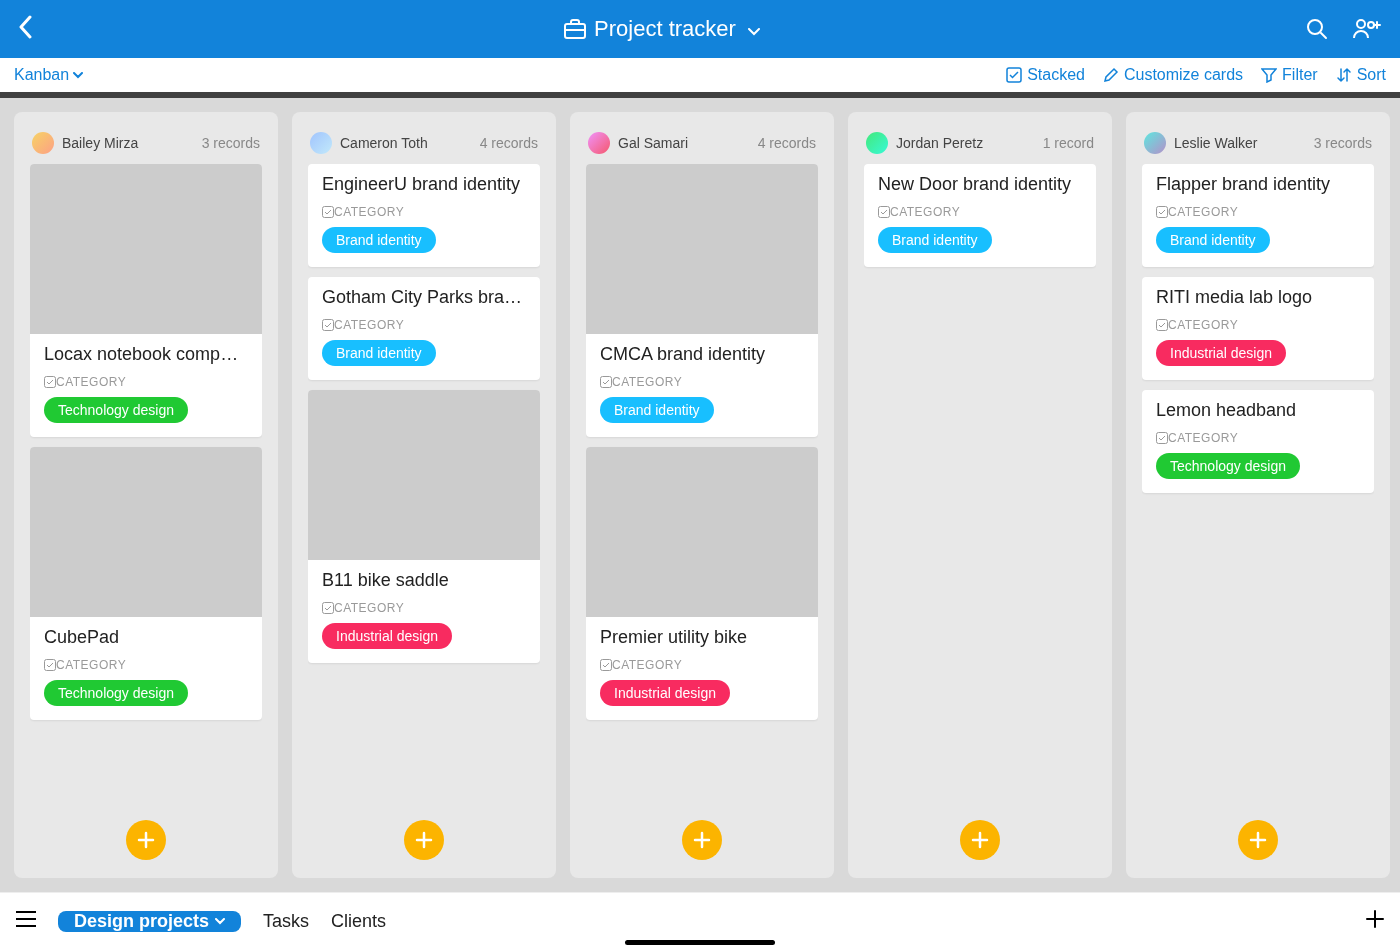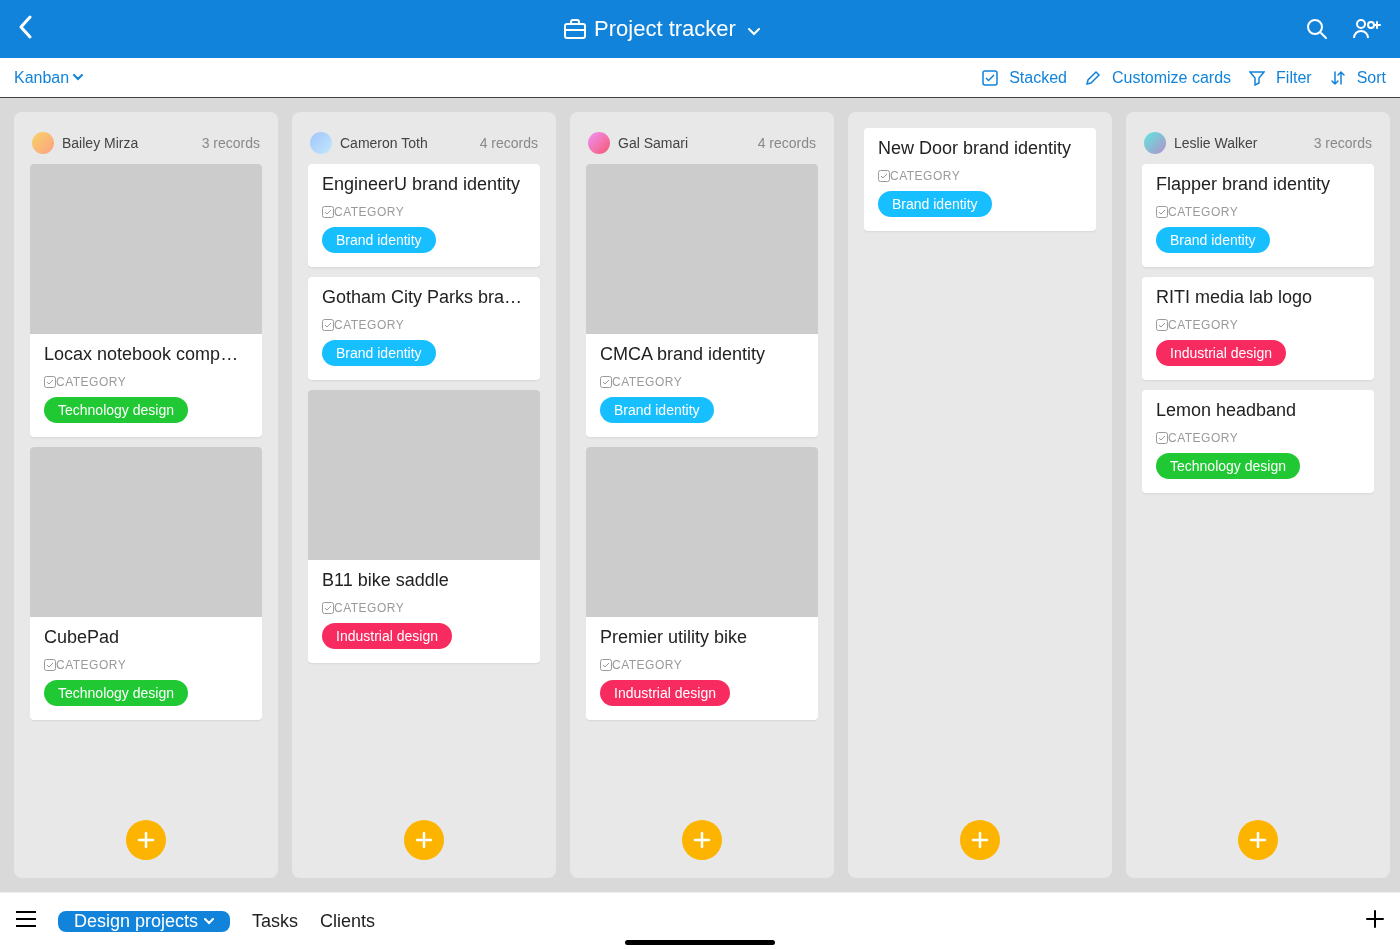--- a/index.html
+++ b/index.html
@@ -22,25 +22,25 @@
 
   
   .toolbar {
     height: 40px;
     background: #fff;
     display: flex;
     align-items: center;
     padding: 0 14px;
     font-size: 16px;
     color: #1283da;
-    border-bottom: 1px solid #404040;
+    border-bottom: 6px solid #404040;
   }
   .toolbar .view-name { font-weight: 500; display:flex; align-items:center; gap:4px; cursor:pointer;}
   .toolbar .spacer { flex:1;}
-  .toolbar .tool-btn { display:flex; align-items:center; gap:11px; margin-left: 18px; cursor:pointer;}
+  .toolbar .tool-btn { display:flex; align-items:center; gap:5px; margin-left: 18px; cursor:pointer;}
 
   
   .board {
     background: #d9d9d9;
     height: calc(100% - 58px - 40px - 58px);
     overflow-x: auto;
     overflow-y: hidden;
     display: flex;
     gap: 14px;
     padding: 14px;
@@ -106,21 +106,21 @@
     position:relative;
   }
   .bottombar .hamburger { cursor:pointer; }
   .bottombar .pill {
     background:#1283da;
     color:#fff;
     padding: 0 16px;
     border-radius: 8px;
     display:flex; align-items:center; gap:6px;
     cursor:pointer;
-    font-weight:400;
+    font-weight:700;
   }
   .bottombar .tab { cursor:pointer; }
   .bottombar .plus-right { margin-left:auto; cursor:pointer;}
   .home-indicator {
     position:absolute;
     bottom:5px; left:50%; transform:translateX(-50%);
     width: 150px; height:5px; background:#000; border-radius:3px;
   }
 
   
@@ -317,20 +317,25 @@
                 </div><span class="tag" style="background:#f82b60">Industrial design</span></div>
         </div>
       </div>
       <div class="addcard">
         <svg width="18" height="18" viewBox="0 0 18 18">
           <path d="M9 2v14M2 9h14" stroke="#fff" stroke-width="2.5" stroke-linecap="round"></path>
         </svg>
       </div>
     </div>
     <div class="column">
+      <div class="col-header">
+    <span class="avatar av4"></span>
+    <span class="name">Jordan Peretz</span>
+    <span class="count">1 record</span>
+      </div>
       <div class="cards">
         <div class="card">
           <div class="body"><div class="title">New Door brand identity</div><div class="cat-label">
                   <svg width="12" height="12" viewBox="0 0 12 12">
                 <rect x="0.5" y="0.5" width="11" height="11" rx="2" stroke="#9a9a9a" fill="none"></rect>
                 <path d="M3 6l2 2 4-4" stroke="#9a9a9a" fill="none"></path>
               </svg>
                   <span>CATEGORY</span>
                 </div><span class="tag" style="background:#18bfff">Brand identity</span></div>
         </div>

